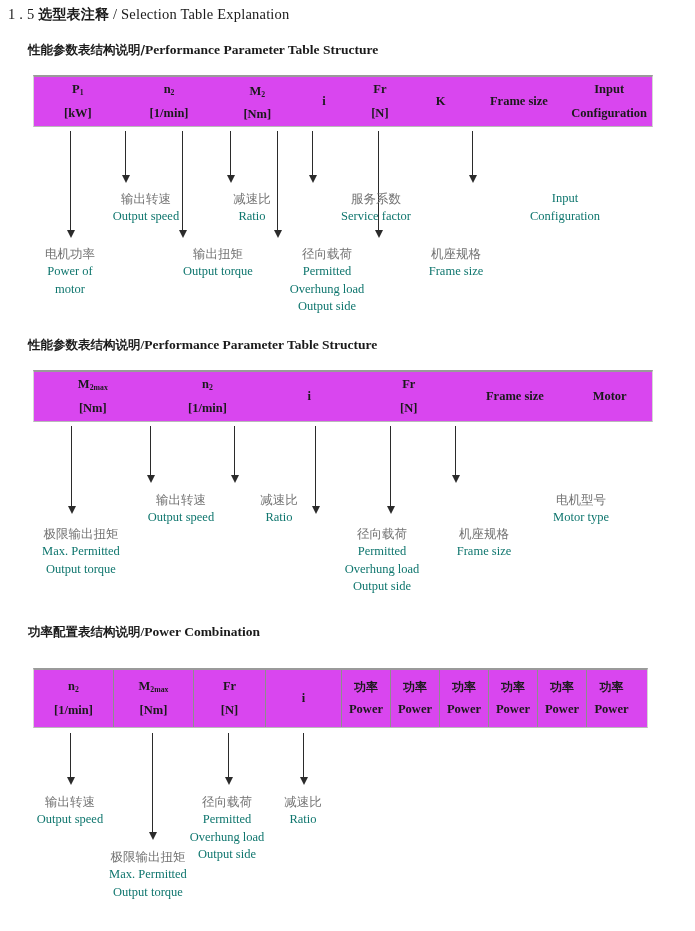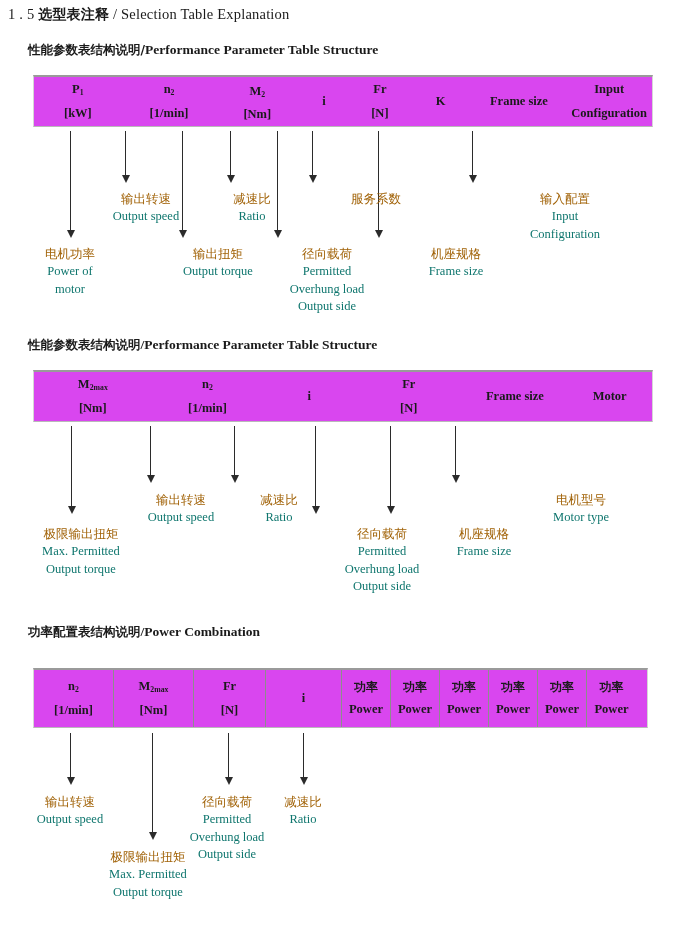--- a/index.html
+++ b/index.html
@@ -104,21 +104,21 @@
   .anno {
     position: absolute;
     text-align: center;
     line-height: 1.42;
     white-space: nowrap;
   }
   .anno .cn {
     display: block;
     font-family: "DejaVu Sans", "Liberation Sans", sans-serif;
     font-size: 12.5px;
-    color: #a16207;
+    color: #737373;
   }
   .anno .en {
     display: block;
     font-family: "Liberation Serif", "DejaVu Serif", serif;
     font-size: 12.5px;
     color: #0f766e;
   }
 </style>
 </head>
 <body>
@@ -291,27 +291,27 @@
       <span class="en">Ratio</span>
     </div>
     <div class="anno" style="left: 237px; top: 245px; width: 180px;">
       <span class="cn">径向载荷</span>
       <span class="en">Permitted</span>
       <span class="en">Overhung load</span>
       <span class="en">Output side</span>
     </div>
     <div class="anno" style="left: 286px; top: 190px; width: 180px;">
       <span class="cn">服务系数</span>
+      <span class="en">Service factor</span>
     </div>
     <div class="anno" style="left: 366px; top: 245px; width: 180px;">
       <span class="cn">机座规格</span>
       <span class="en">Frame size</span>
     </div>
     <div class="anno" style="left: 475px; top: 190px; width: 180px;">
-      <span class="cn">输入配置</span>
       <span class="en">Input</span>
       <span class="en">Configuration</span>
     </div>
     <div class="arrow" style="left: 67px; top: 426px; height: 88px;">
       <div class="shaft" style="height: 81px;"></div>
       <div class="head" style="top: 80px;"></div>
     </div>
     <div class="arrow" style="left: 146px; top: 426px; height: 57px;">
       <div class="shaft" style="height: 50px;"></div>
       <div class="head" style="top: 49px;"></div>

